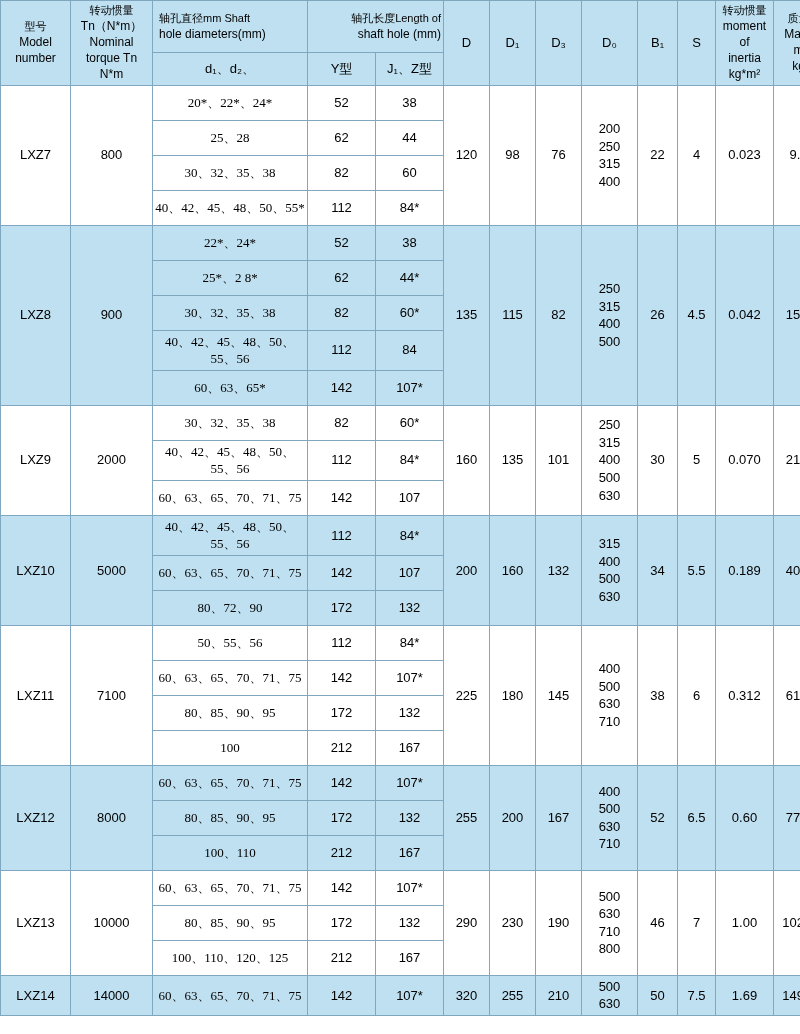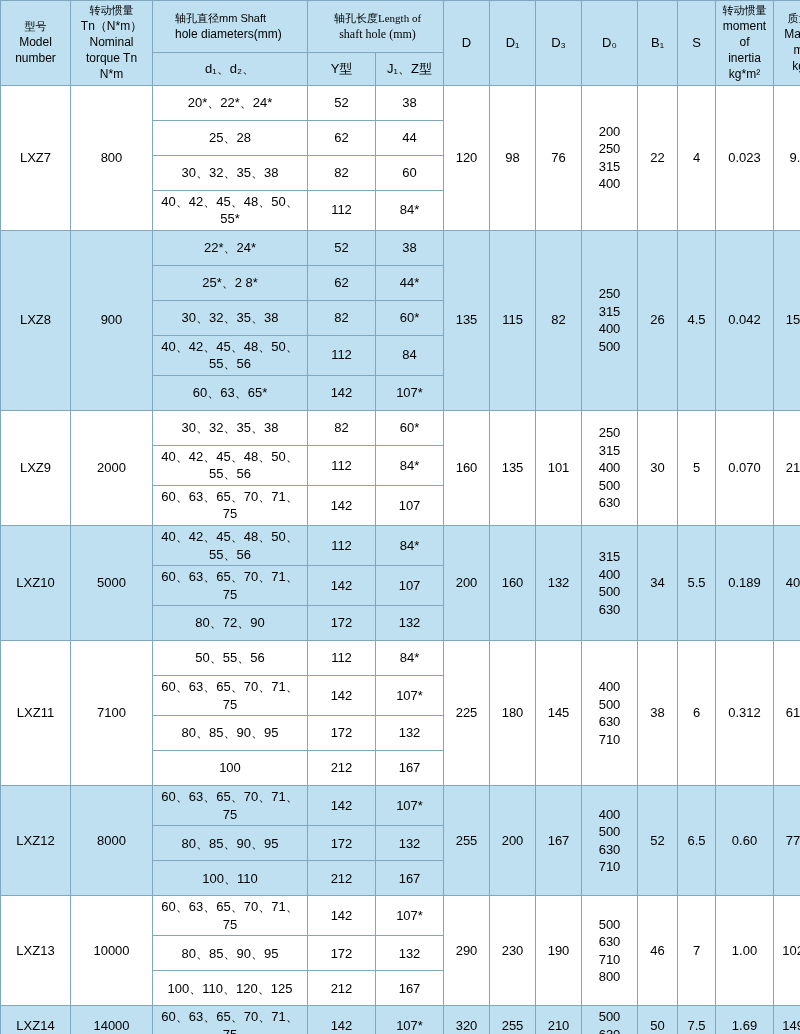--- a/index.html
+++ b/index.html
@@ -55,21 +55,21 @@
     padding-left: 14px;
     font-size: 13px;
   }
   .len-y, .len-jz {
     font-size: 13px;
   }
   .d0 {
     font-size: 12px;
     line-height: 1.5;
   }
-  .tall { height: 30px; }
+  .tall { height: 30px; font-family: Liberation Serif, serif; }
 </style>
 </head>
 <body>
 
 <table class="spec">
   <colgroup>
     <col style="width:70px">
     <col style="width:82px">
     <col style="width:155px">
     <col style="width:68px">
@@ -90,25 +90,25 @@
           <span class="en">Model</span>
           <span class="en">number</span>
         </td>
         <td rowspan="2">
           <span class="cn">转动惯量</span>
           <span class="en">Tn（N*m）</span>
           <span class="en">Nominal</span>
           <span class="en">torque Tn</span>
           <span class="en">N*m</span>
         </td>
-        <td style="text-align:left;padding-left:22px;">
+        <td style="text-align:left;padding-left:6px;">
           <span class="cn"><span>轴孔直径mm</span> <span>Shaft</span></span>
           <span class="en">hole diameters(mm)</span>
         </td>
-        <td colspan="2" style="text-align:center;padding-left:6px;font-family:Liberation Serif, serif;">
+        <td colspan="2" style="text-align:right;padding-left:6px;">
           <span class="cn"><span>轴孔长度</span><span>Length of</span></span>
           <span class="en">shaft hole (mm)</span>
         </td>
         <td rowspan="2">D</td>
         <td rowspan="2">D₁</td>
         <td rowspan="2">D₃</td>
         <td rowspan="2">D₀</td>
         <td rowspan="2">B₁</td>
         <td rowspan="2">S</td>
         <td rowspan="2">

